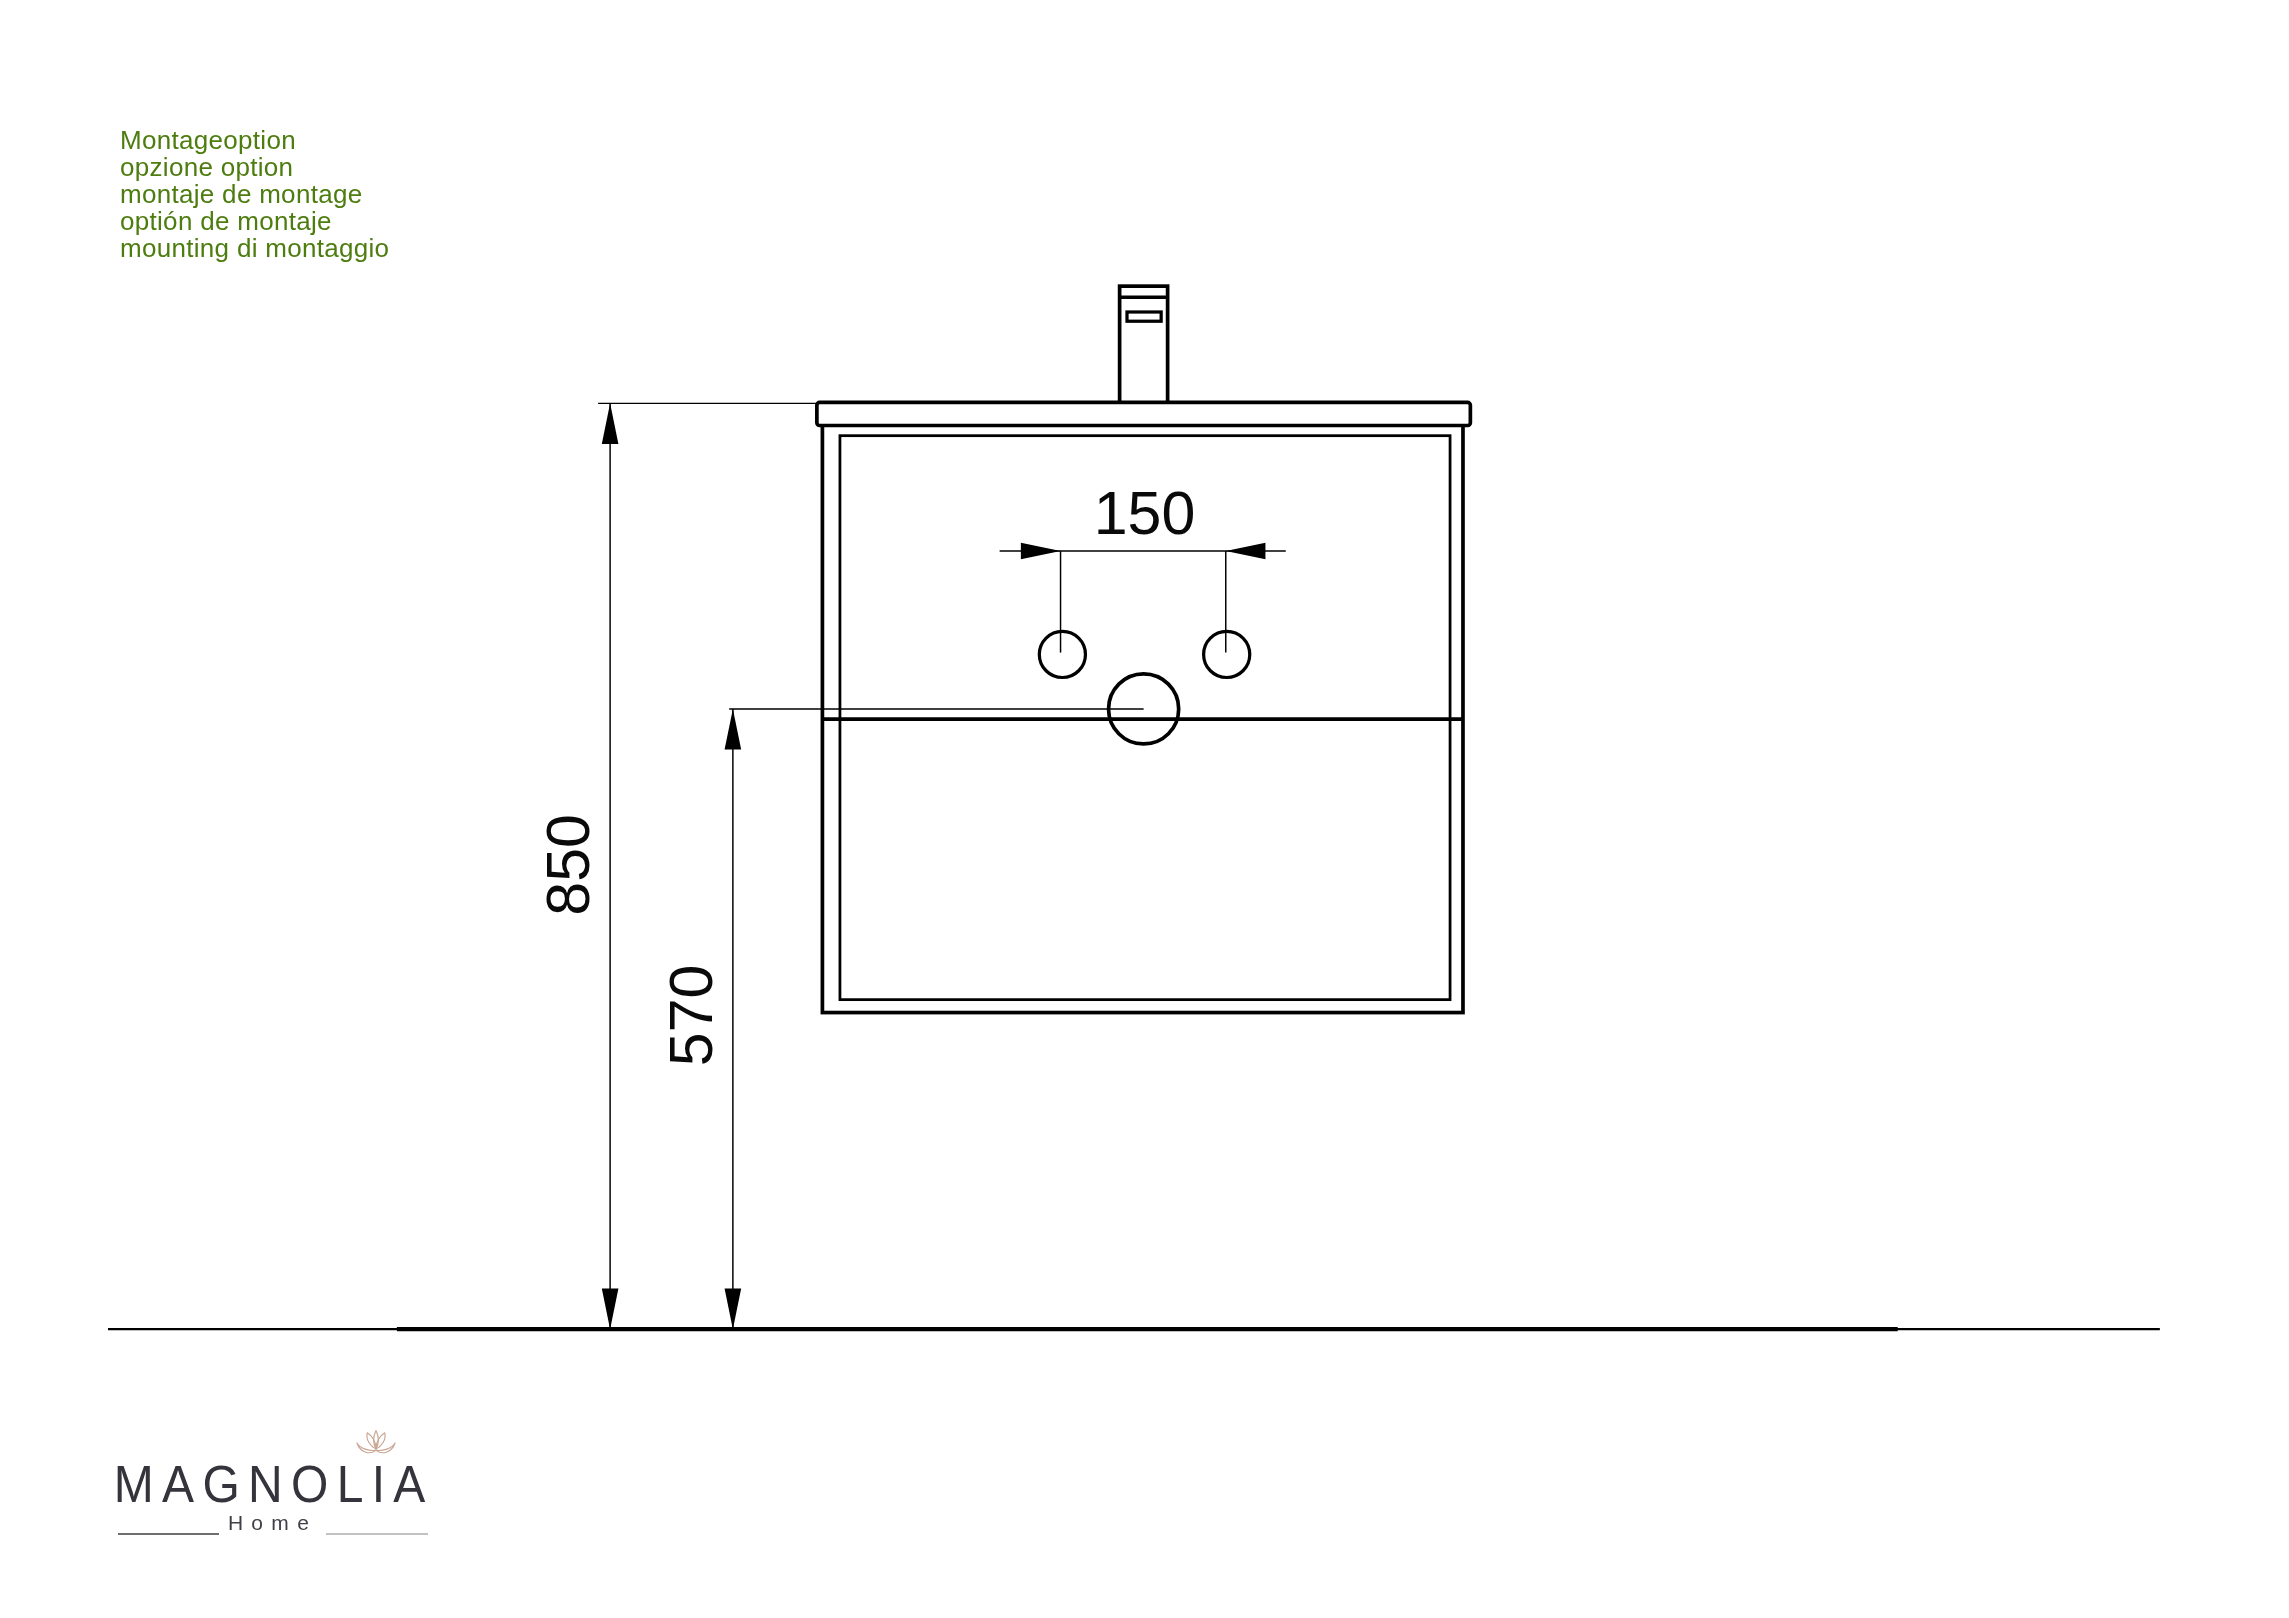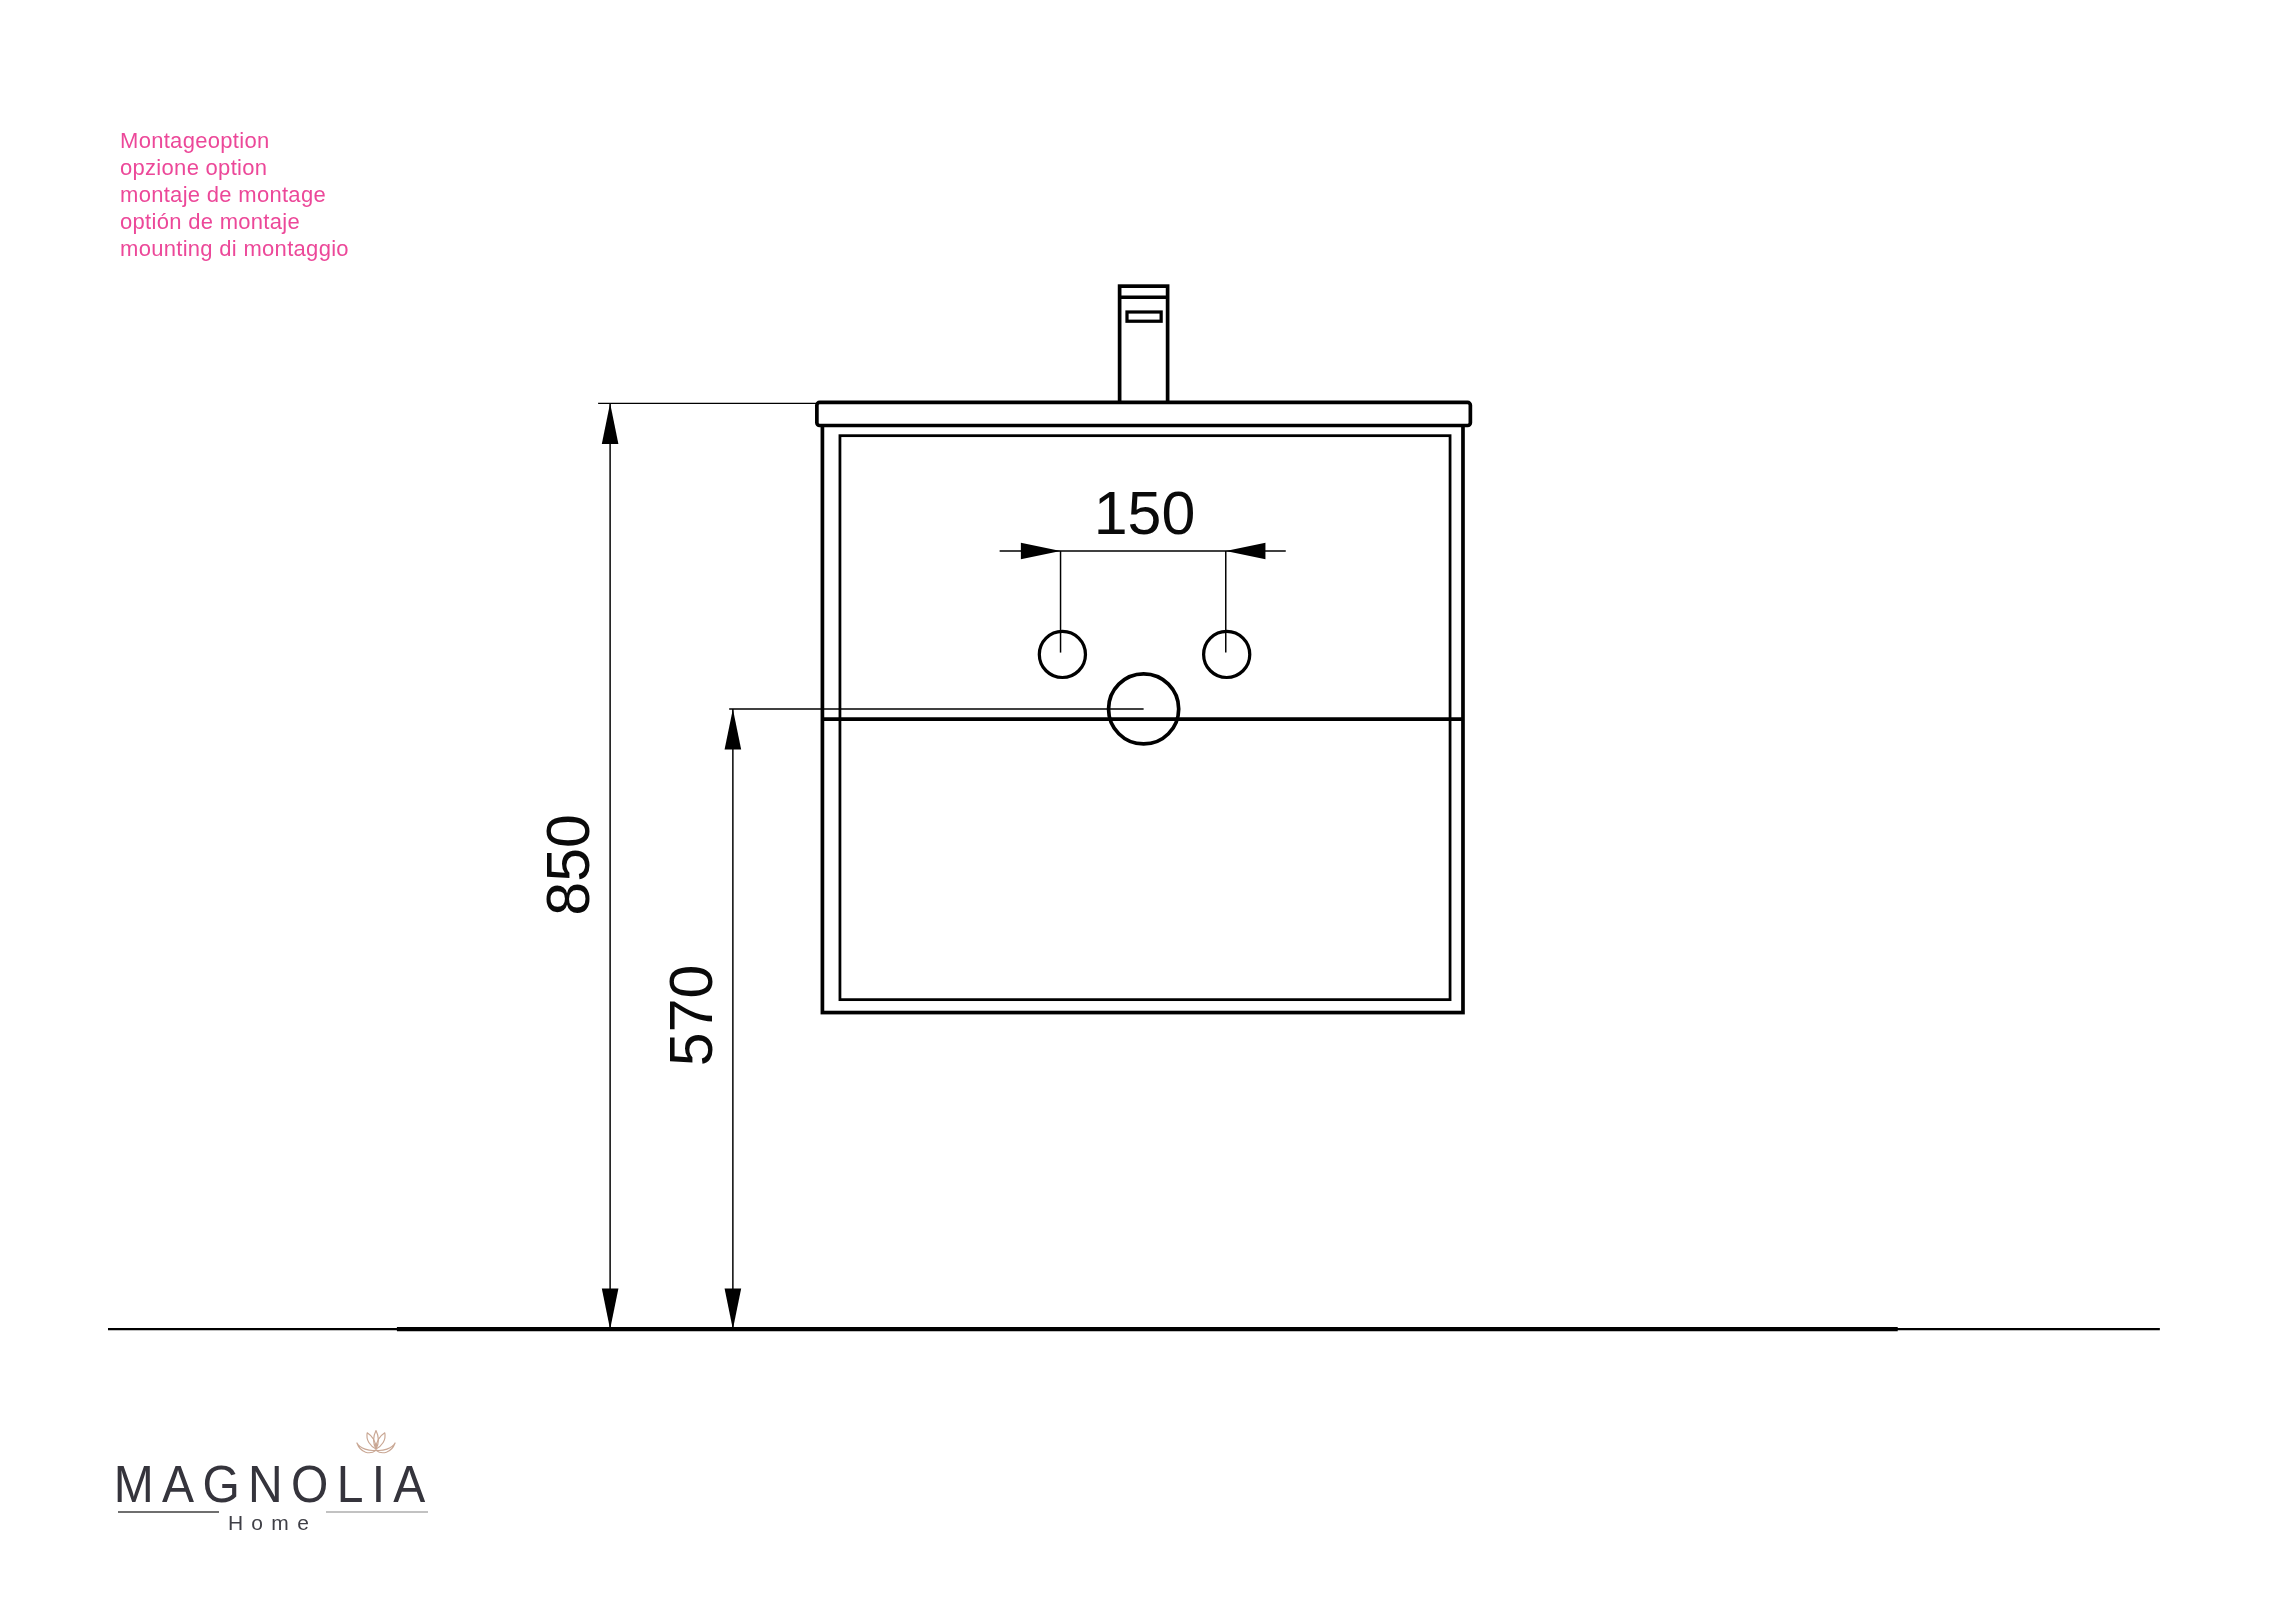--- a/index.html
+++ b/index.html
@@ -10,22 +10,22 @@
     background: #ffffff;
     overflow: hidden;
     font-family: "Liberation Sans", sans-serif;
   }
   #drawing-svg { position: absolute; left: 0; top: 0; }
 
   .header-block {
     position: absolute;
     left: 120px;
     top: 127px;
-    color: #ec4899;
-    font-size: 22px;
+    color: #4d7c0f;
+    font-size: 26px;
     line-height: 27px;
     letter-spacing: 0.3px;
   }
 
   .dim-text {
     font-family: "Liberation Sans", sans-serif;
     font-size: 66px;
     fill: #0a0a0a;
   }
 
@@ -42,21 +42,21 @@
     white-space: nowrap;
     transform: scaleY(1.08);
     transform-origin: left top;
   }
   .home-row {
     position: absolute;
     left: 5.5px;
     top: 85px;
     width: 310px;
     display: flex;
-    align-items: flex-start;
+    align-items: flex-end;
   }
   .home-rule-left  { flex: 1 1 auto; height: 1.8px; background: #6f6f6f; }
   .home-rule-right { flex: 1 1 auto; height: 1.8px; background: #c2c2c2; }
   .home-text {
     padding: 0 9.2px;
     color: #3f3f46;
     font-size: 21px;
     letter-spacing: 8.3px;
     white-space: nowrap;
   }

